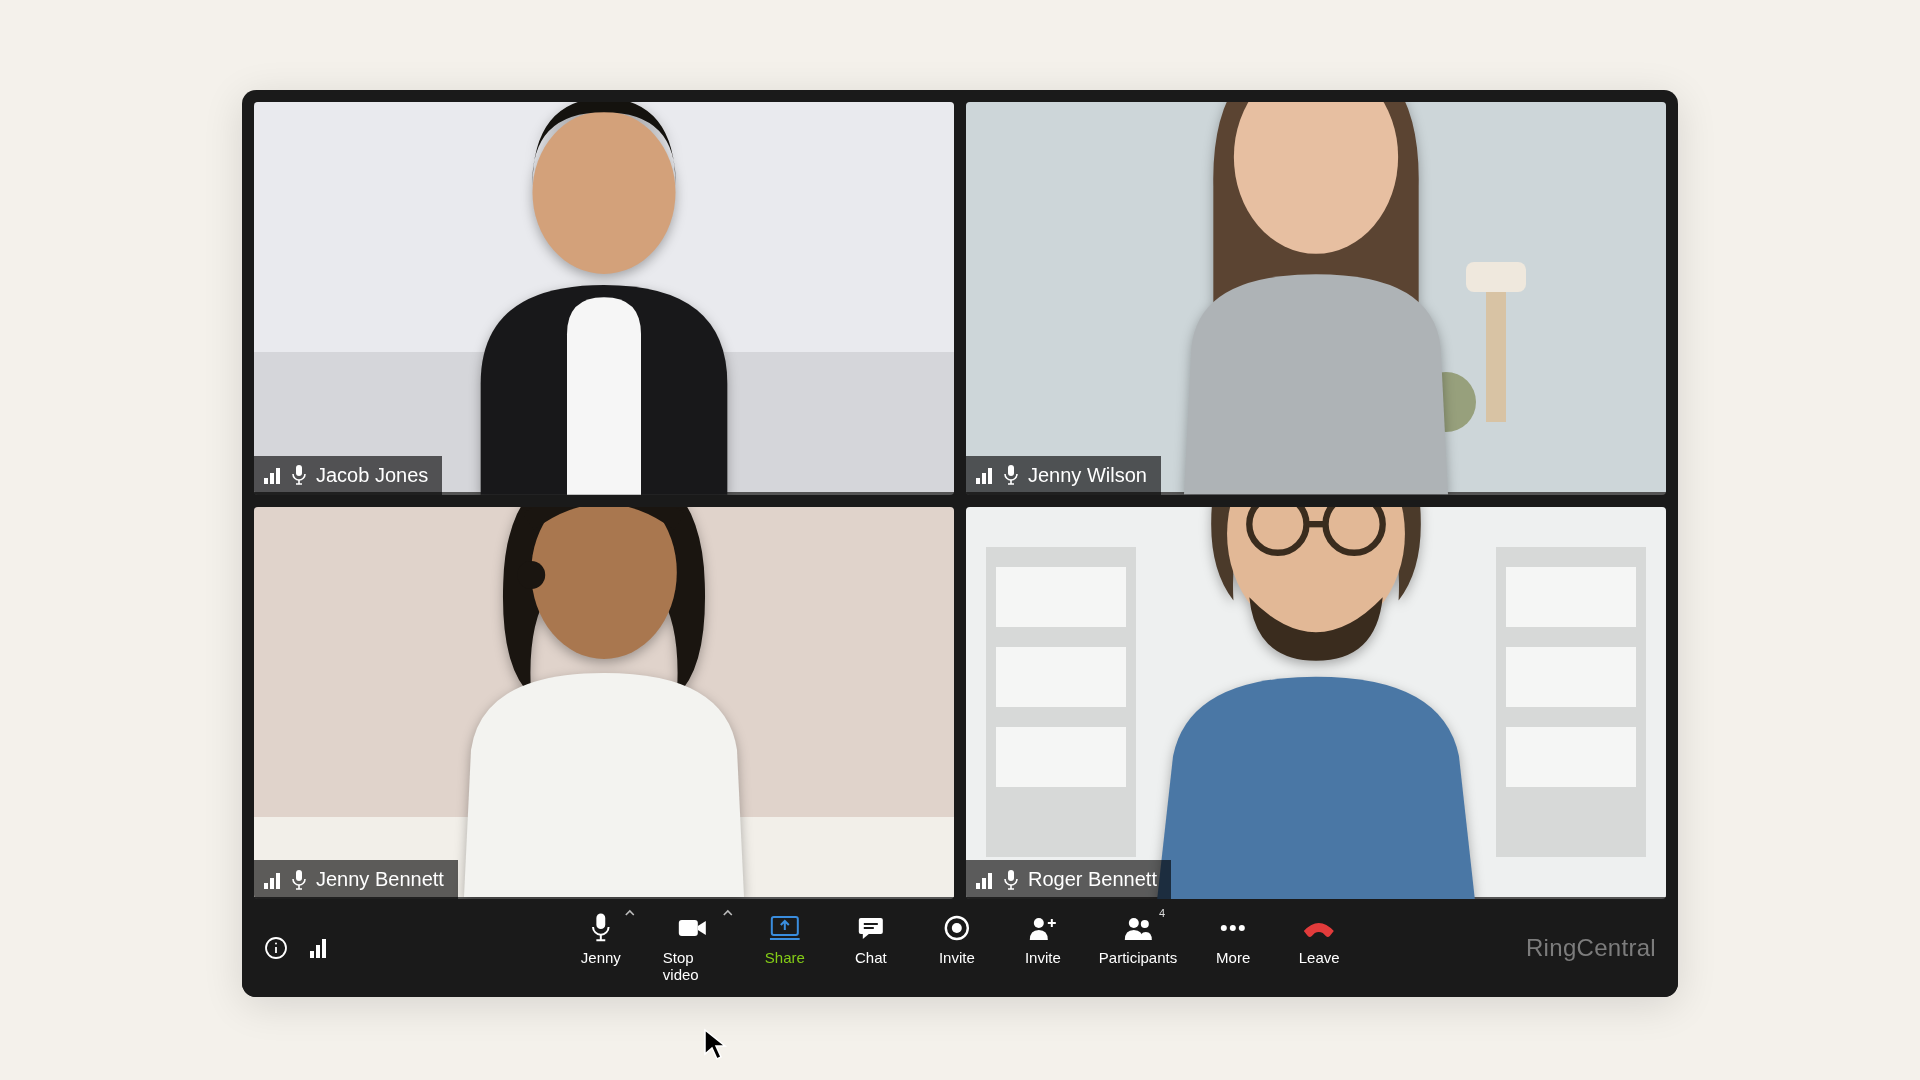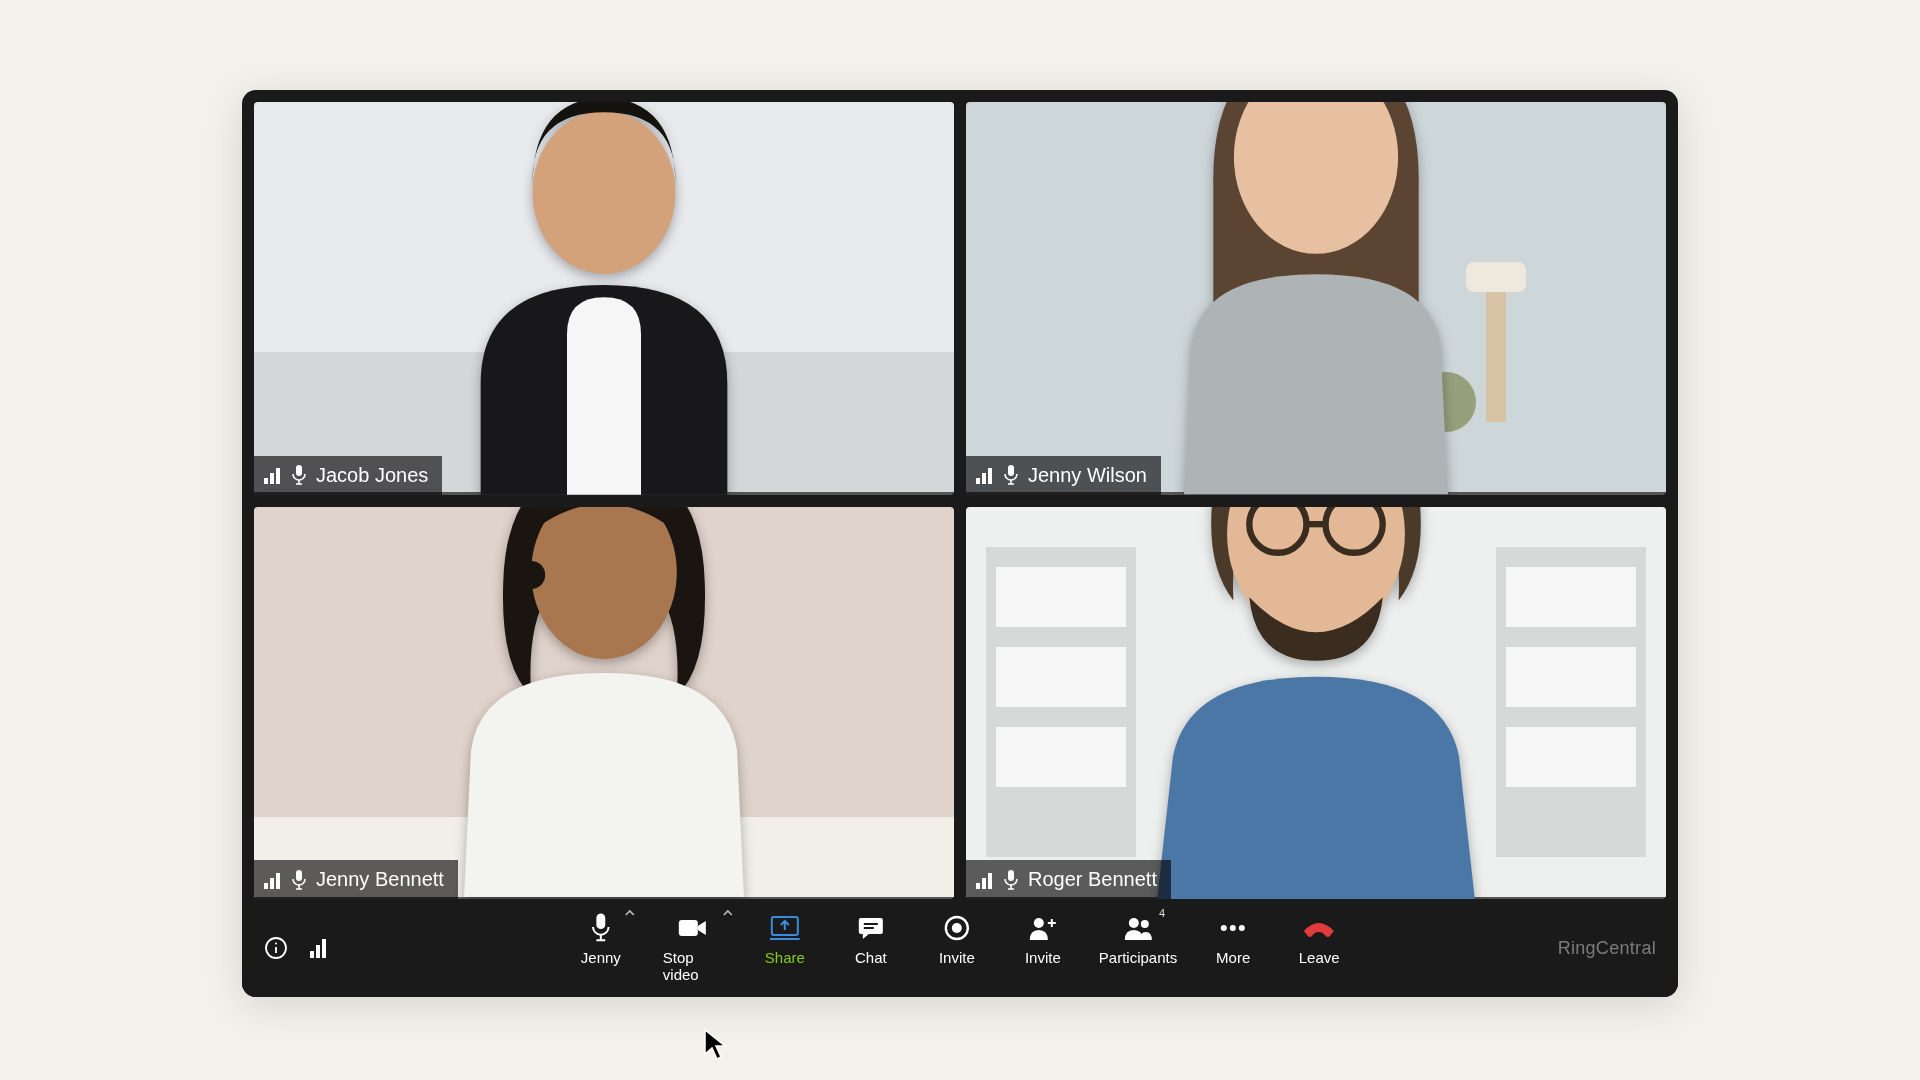--- a/index.html
+++ b/index.html
@@ -81,21 +81,21 @@
   }
   .tool-btn .glyph{height:30px;display:flex;align-items:center;justify-content:center;}
   .tool-btn .caret{
     position:absolute;top:-4px;right:-10px;
   }
   .caret svg{display:block;}
   .badge{
     position:absolute;top:-6px;right:6px;font-size:11px;color:#ddd;
   }
   .brand{
-    margin-left:auto;color:#7c7c7c;font-size:18px;letter-spacing:0.3px;
+    margin-left:auto;color:#7c7c7c;font-size:24px;letter-spacing:0.3px;
   }
   .leave-phone{color:#e23b3b;}
   .share-active{color:#84cc16;}
 
   .cursor{
     position:absolute;left:703px;top:1028px;
   }
 
   
   .person-shape{filter:drop-shadow(0 4px 6px rgba(0,0,0,0.3));}

